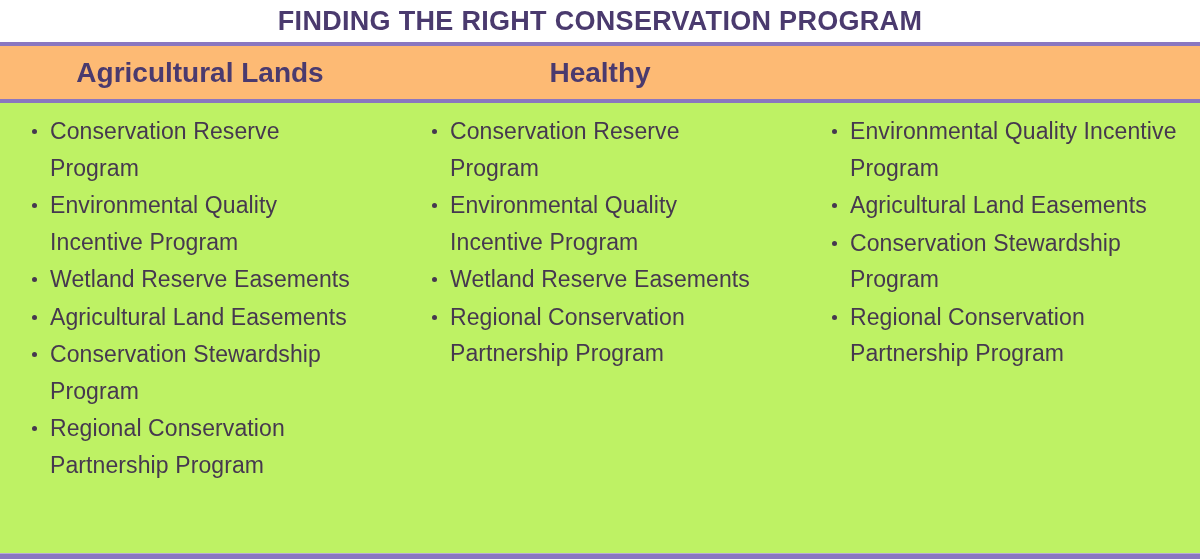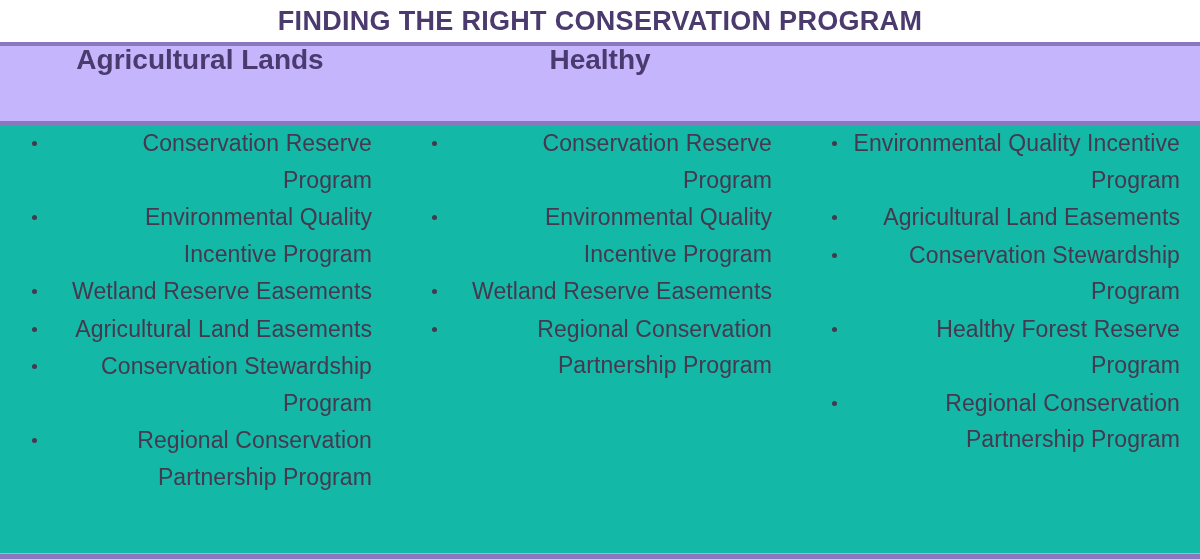--- a/index.html
+++ b/index.html
@@ -63,46 +63,45 @@
     right: 0;
     bottom: 0;
     height: 5px;
     background: #8a77c0;
     box-shadow: 0 -1px 0 #b7a9d8;
   }
 
   
   .header-row {
     flex: 0 0 auto;
-    height: 75px;
-    background: #c4b5fd;
+    height: 53px;
+    background: #fdba74;
     display: flex;
-    align-items: flex-start;
+    align-items: center;
   }
   .col-head {
     text-align: center;
     font-size: 28px;
     font-weight: bold;
     color: #4a3a6e;
     line-height: 1;
     white-space: nowrap;
   }
   .col-head.c1 { flex: 0 0 400px; }
   .col-head.c2 { flex: 0 0 400px; }
   .col-head.c3 { flex: 0 0 400px; }
 
   
   .body-row {
     flex: 1 1 auto;
-    background: #14b8a6;
+    background: #bef264;
     display: flex;
     align-items: flex-start;
-    padding-top: 0;
+    padding-top: 10px;
     box-sizing: border-box;
-    text-align: right;
   }
   .col {
     flex: 0 0 400px;
     box-sizing: border-box;
   }
   .col.c1 { padding-left: 30px;  padding-right: 28px; }
   .col.c2 { padding-left: 30px;  padding-right: 28px; }
   .col.c3 { padding-left: 30px;  padding-right: 20px; }
 
   ul.prog-list {
@@ -167,21 +166,20 @@
         <li><span class="bullet"></span><span>Wetland Reserve Easements</span></li>
         <li><span class="bullet"></span><span>Regional Conservation Partnership Program</span></li>
       </ul>
     </div>
 
     <div class="col c3">
       <ul class="prog-list">
         <li><span class="bullet"></span><span>Environmental Quality Incentive Program</span></li>
         <li><span class="bullet"></span><span>Agricultural Land Easements</span></li>
         <li><span class="bullet"></span><span>Conservation Stewardship Program</span></li>
-        <li><span class="bullet"></span><span>Healthy Forest Reserve Program</span></li>
         <li><span class="bullet"></span><span>Regional Conservation Partnership Program</span></li>
       </ul>
     </div>
 
   </div>
 
   <div class="rule-bottom"></div>
 
 </div>
 

